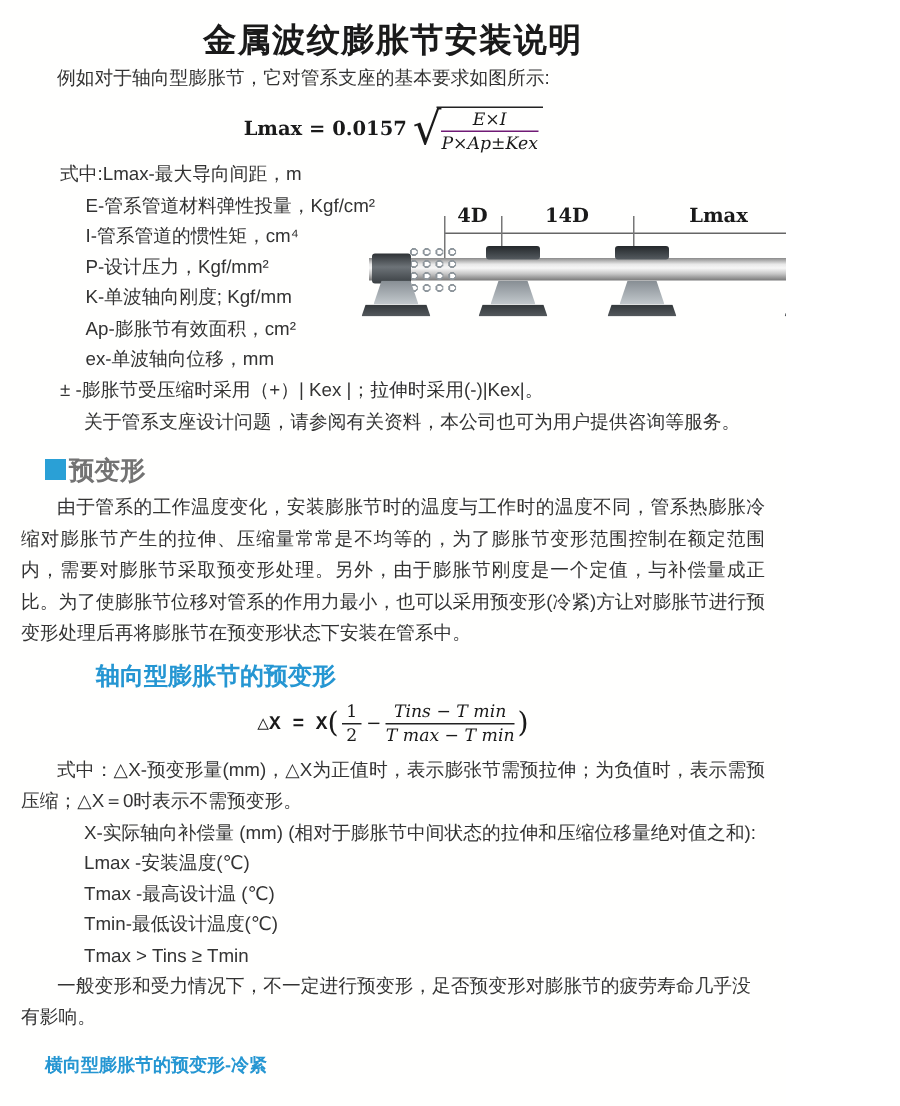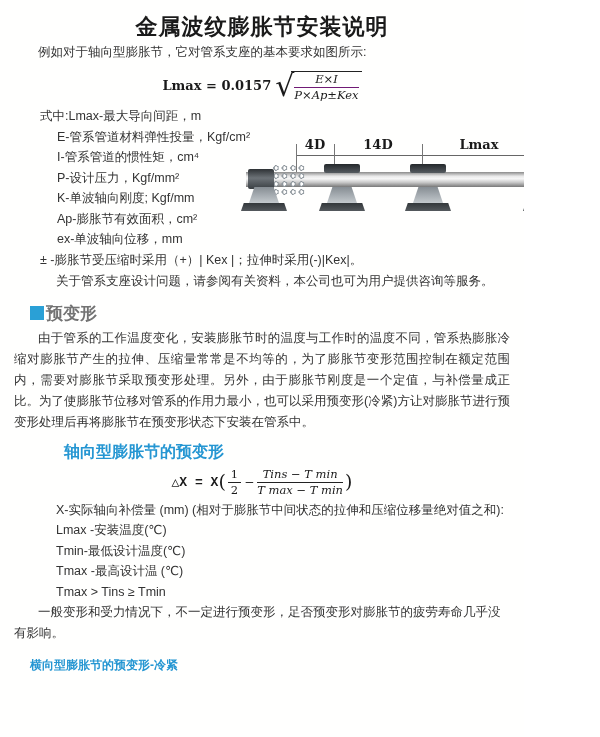--- a/index.html
+++ b/index.html
@@ -209,26 +209,27 @@
   <h2 class="h2-blue"><span class="sq" style="width:14px;height:14px"></span><span>预变形</span></h2>
 
   <p class="indent body-just">由于管系的工作温度变化，安装膨胀节时的温度与工作时的温度不同，管系热膨胀冷缩对膨胀节产生的拉伸、压缩量常常是不均等的，为了膨胀节变形范围控制在额定范围内，需要对膨胀节采取预变形处理。另外，由于膨胀节刚度是一个定值，与补偿量成正比。为了使膨胀节位移对管系的作用力最小，也可以采用预变形(冷紧)方让对膨胀节进行预变形处理后再将膨胀节在预变形状态下安装在管系中。</p>
 
   <h3 class="h3-blue">轴向型膨胀节的预变形</h3>
 
   <div class="formula">
     <span class="f-bold">△X = X</span><span class="paren">(</span><span class="frac"><span class="num">1</span><span class="den">2</span></span><span class="f-op">−</span><span class="frac it"><span class="num">Tins − T min</span><span class="den">T max − T min</span></span><span class="paren">)</span>
   </div>
 
+  <p class="indent body-just" style="margin-top:6px">式中：△X-预变形量(mm)，△X为正值时，表示膨张节需预拉伸；为负值时，表示需预压缩；△X＝0时表示不需预变形。</p>
 
   <div class="def-list" style="margin-left:56px">
     <div class="d-line" style="margin-left:0">X-实际轴向补偿量 (mm) (相对于膨胀节中间状态的拉伸和压缩位移量绝对值之和):</div>
     <div class="d-line" style="margin-left:0">Lmax -安装温度(℃)</div>
+    <div class="d-line" style="margin-left:0">Tmax -最高设计温 (℃)</div>
     <div class="d-line" style="margin-left:0">Tmin-最低设计温度(℃)</div>
-    <div class="d-line" style="margin-left:0">Tmax -最高设计温 (℃)</div>
     <div class="d-line" style="margin-left:0">Tmax &gt; Tins ≥ Tmin</div>
   </div>
 
   <p class="indent" style="margin-left:14px">一般变形和受力情况下，不一定进行预变形，足否预变形对膨胀节的疲劳寿命几乎没有影响。</p>
 
   <h3 class="h3-blue left">横向型膨胀节的预变形-冷紧</h3>
 
 </div>
 
 </body></html>

